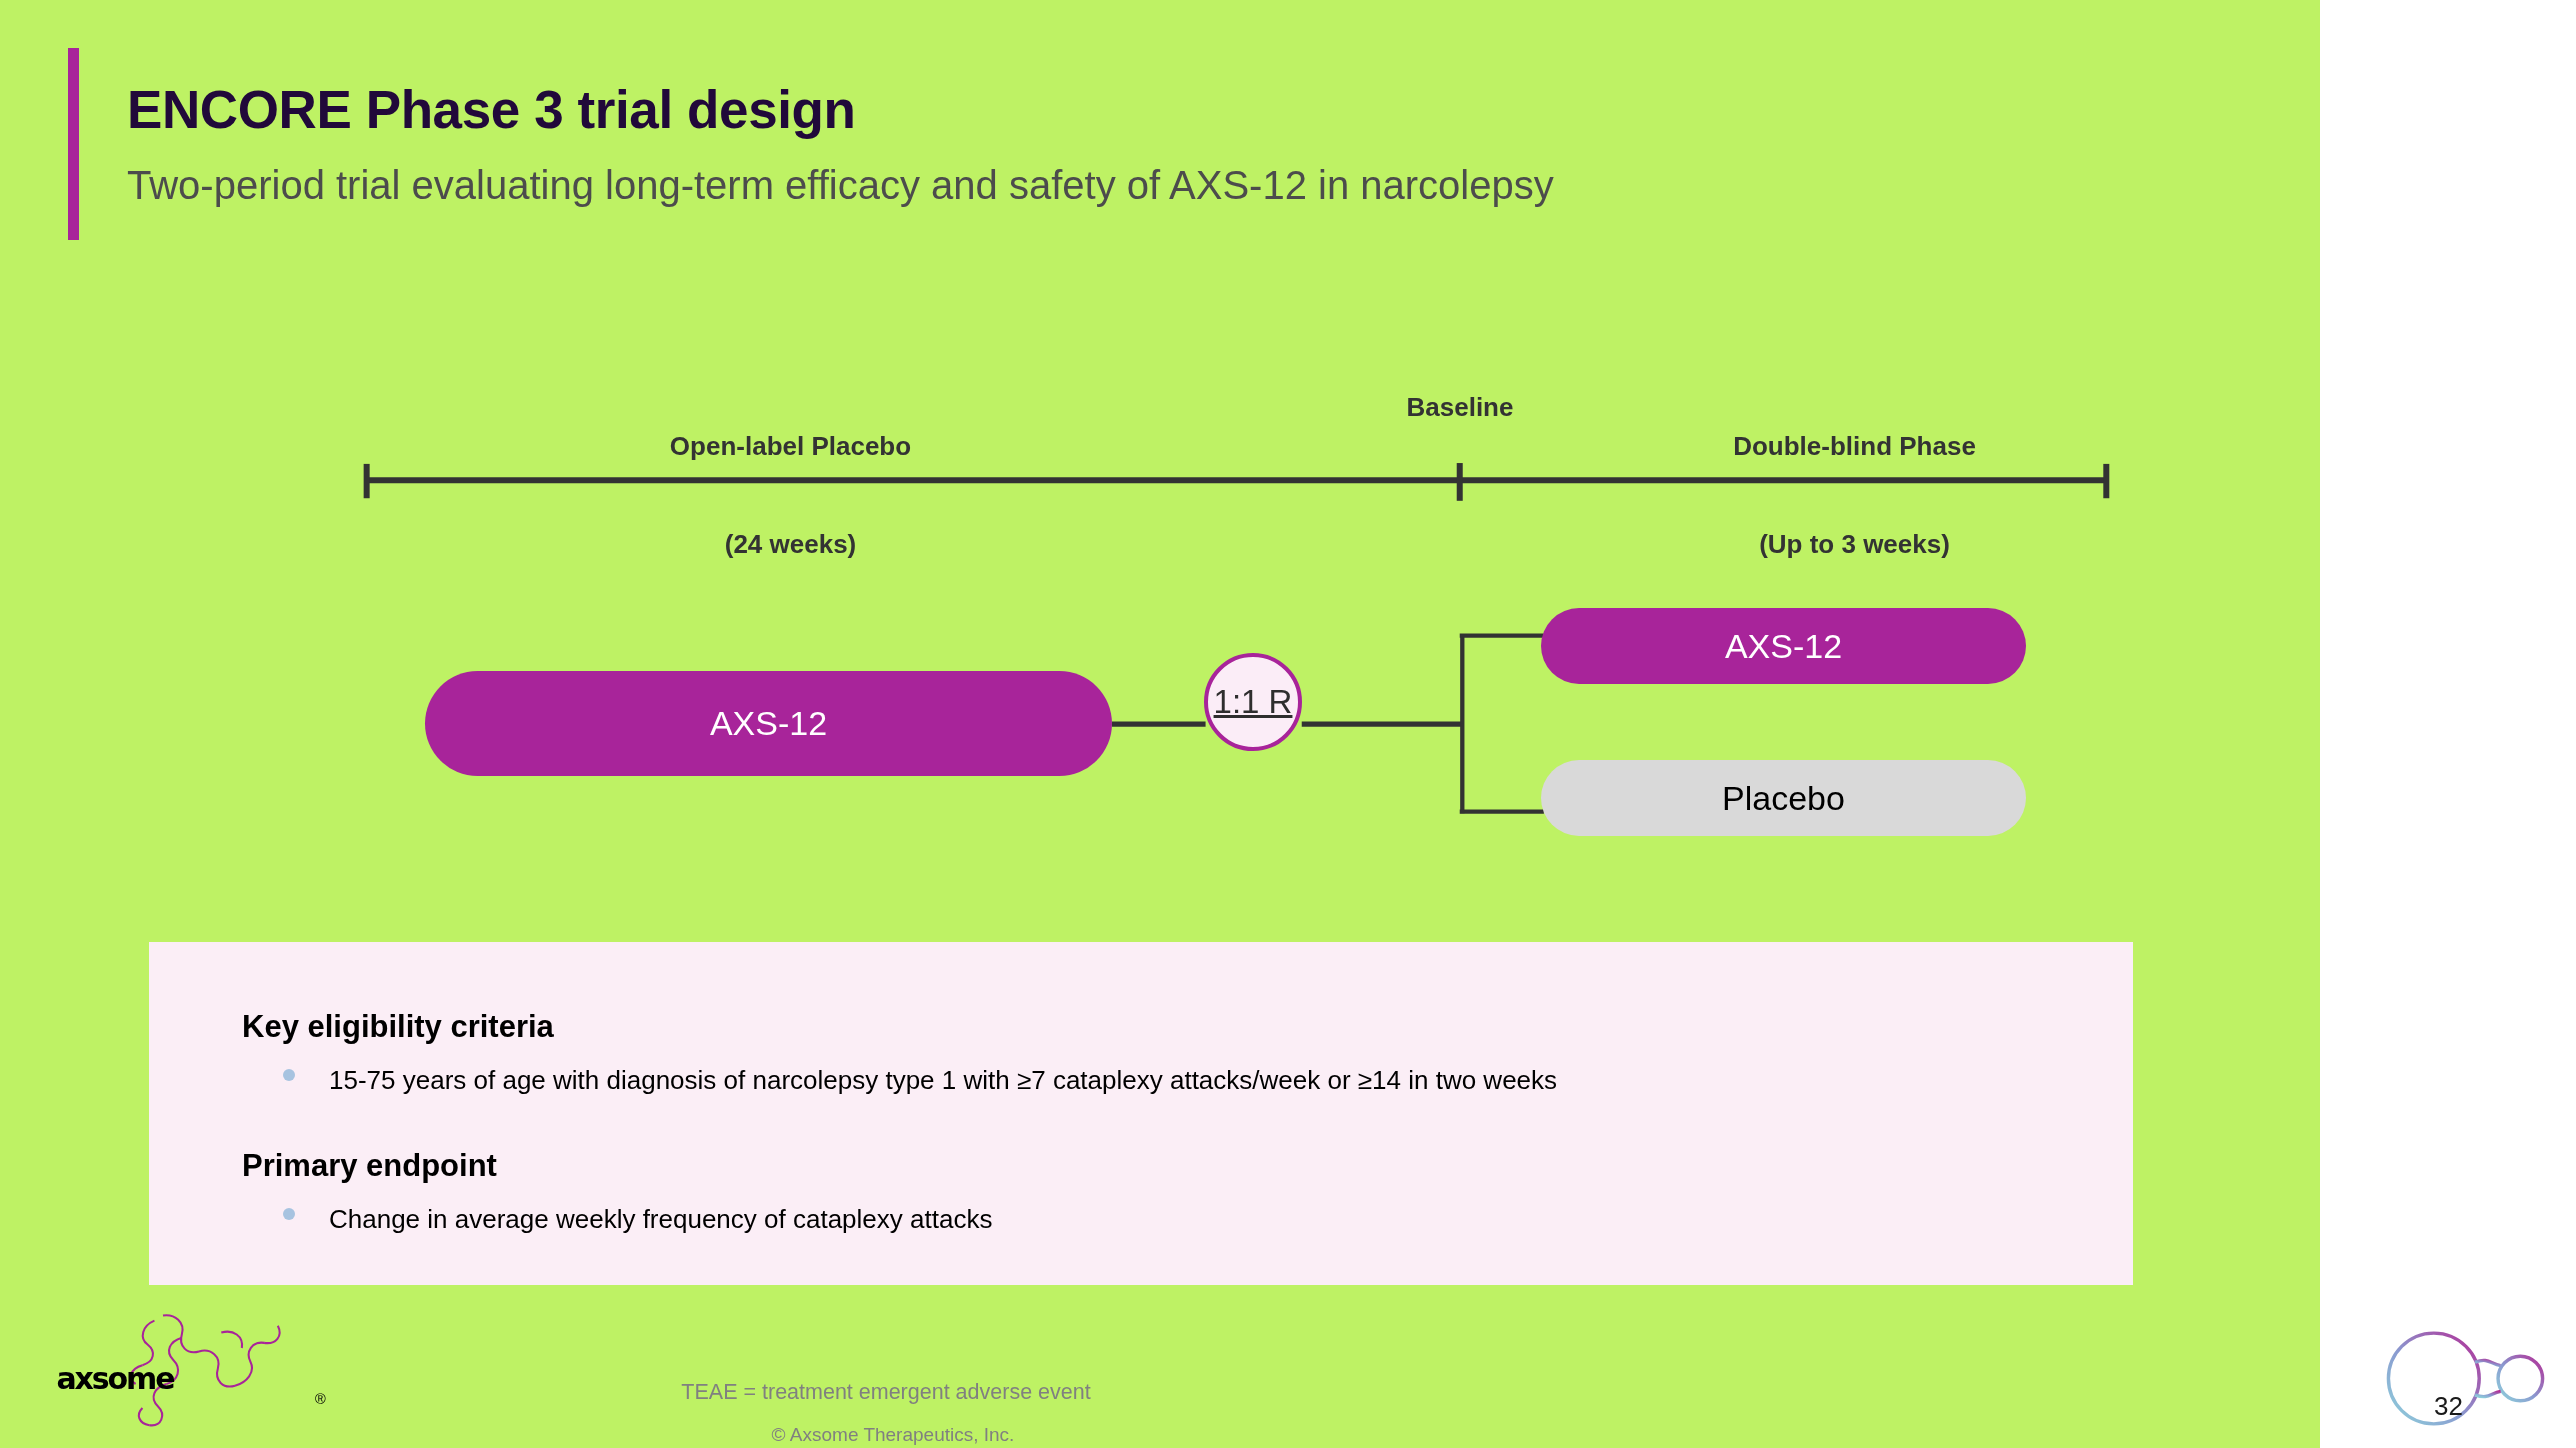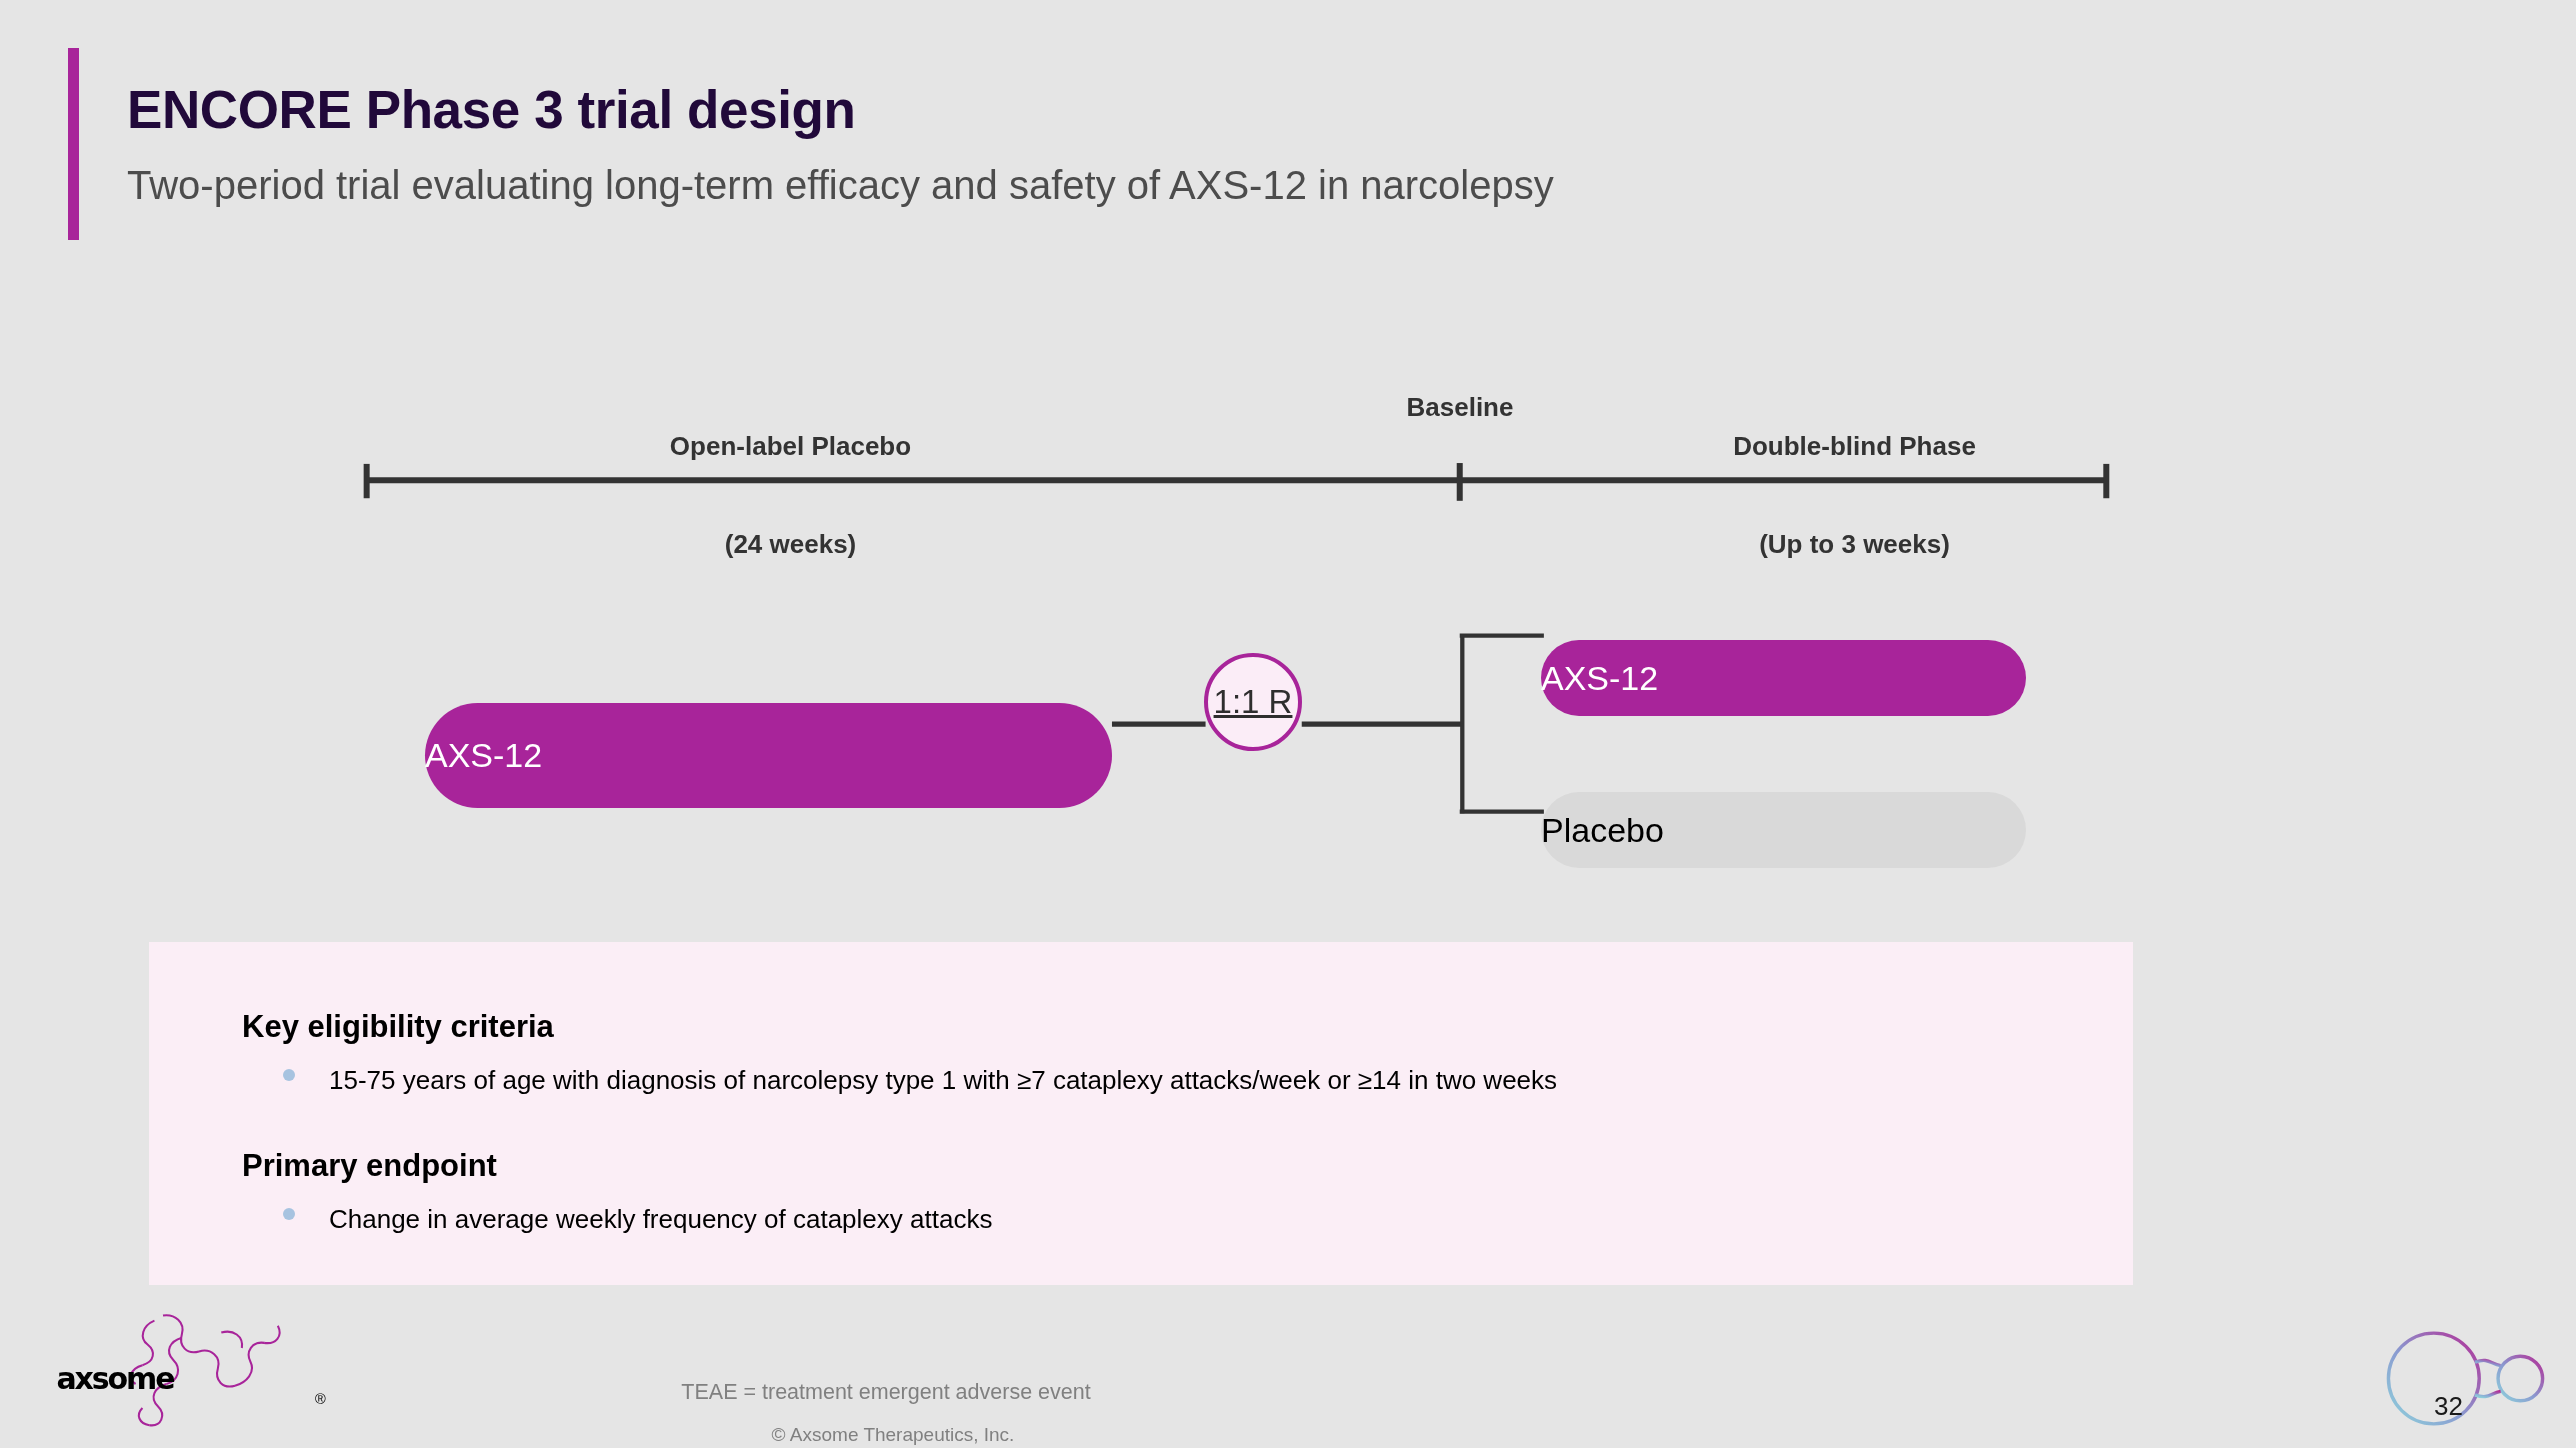--- a/index.html
+++ b/index.html
@@ -8,23 +8,23 @@
   html, body {
     width: 2576px;
     height: 1449px;
     background: #ffffff;
     font-family: "Liberation Sans", sans-serif;
     overflow: hidden;
   }
 
   .slide {
     position: relative;
-    width: 2576px;
+    width: 2320px;
     height: 1449px;
-    background: #e5e5e5;
+    background: #bef264;
   }
 
   
   .accent-bar {
     position: absolute;
     left: 68px;
     top: 48px;
     width: 11px;
     height: 192px;
     background: #A8249A;
@@ -82,24 +82,23 @@
     top: 0;
     width: 2576px;
     height: 1449px;
   }
 
   .pill {
     position: absolute;
     border-radius: 858px;
     display: flex;
     align-items: center;
-    justify-content: flex-start;
+    justify-content: center;
     font-size: 34px;
     white-space: nowrap;
-    margin-top: 32px;
   }
 
   .pill-ol {
     left: 425px;  top: 671px;
     width: 687px; height: 105px;
     background: #A8249A;
     color: #ffffff;
   }
 
   .pill-axs {

